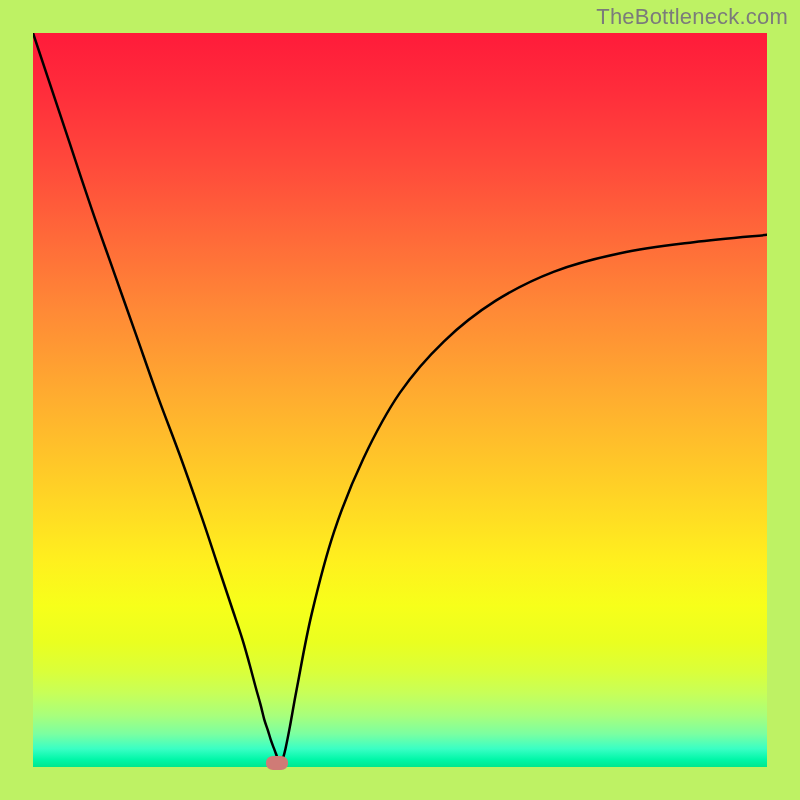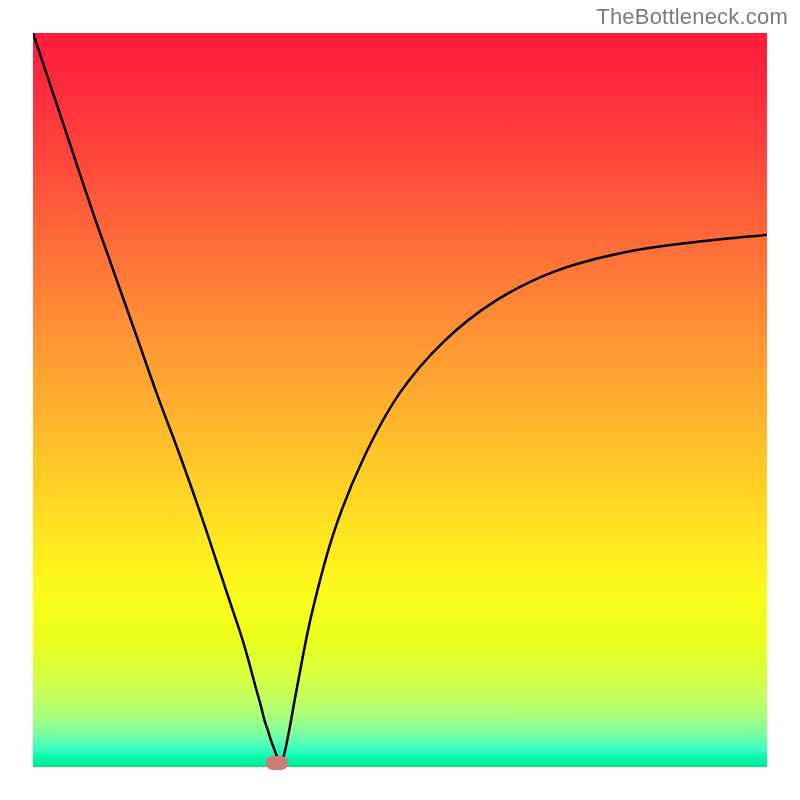--- a/index.html
+++ b/index.html
@@ -10,21 +10,21 @@
     background: #000;
     overflow: hidden;
     font-family: Arial, Helvetica, sans-serif;
   }
   .frame {
     position: absolute;
     left: 0;
     top: 0;
     width: 800px;
     height: 800px;
-    background: #ffffff;
+    background: #bef264;
   }
   .watermark {
     position: absolute;
     top: 4px;
     right: 12px;
     color: #7b7b7b;
     font-size: 22px;
     letter-spacing: 0.2px;
     font-weight: 400;
     user-select: none;

